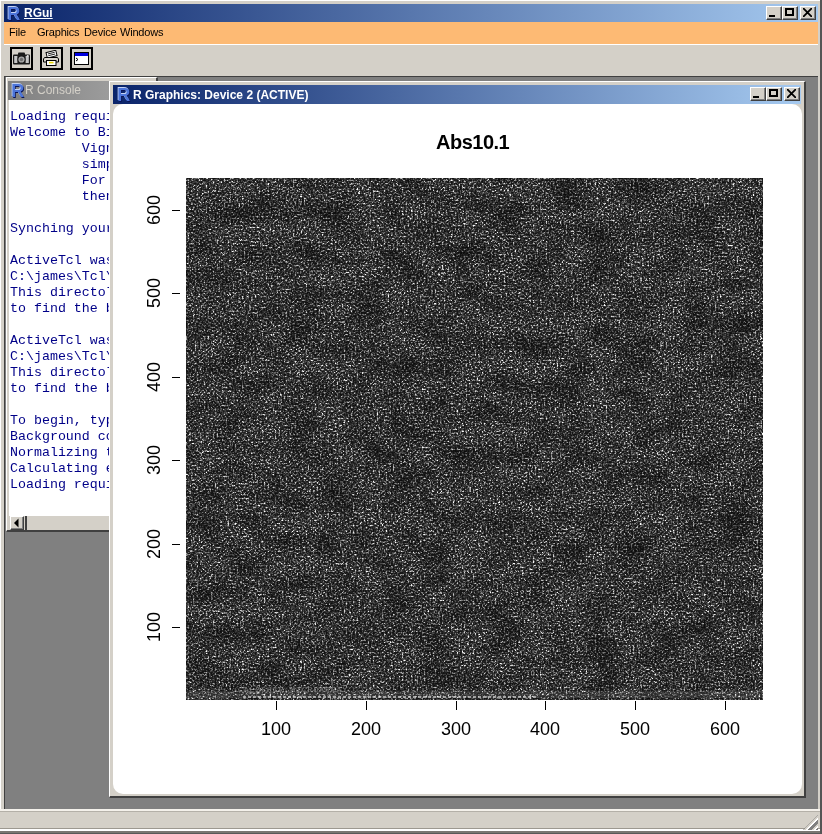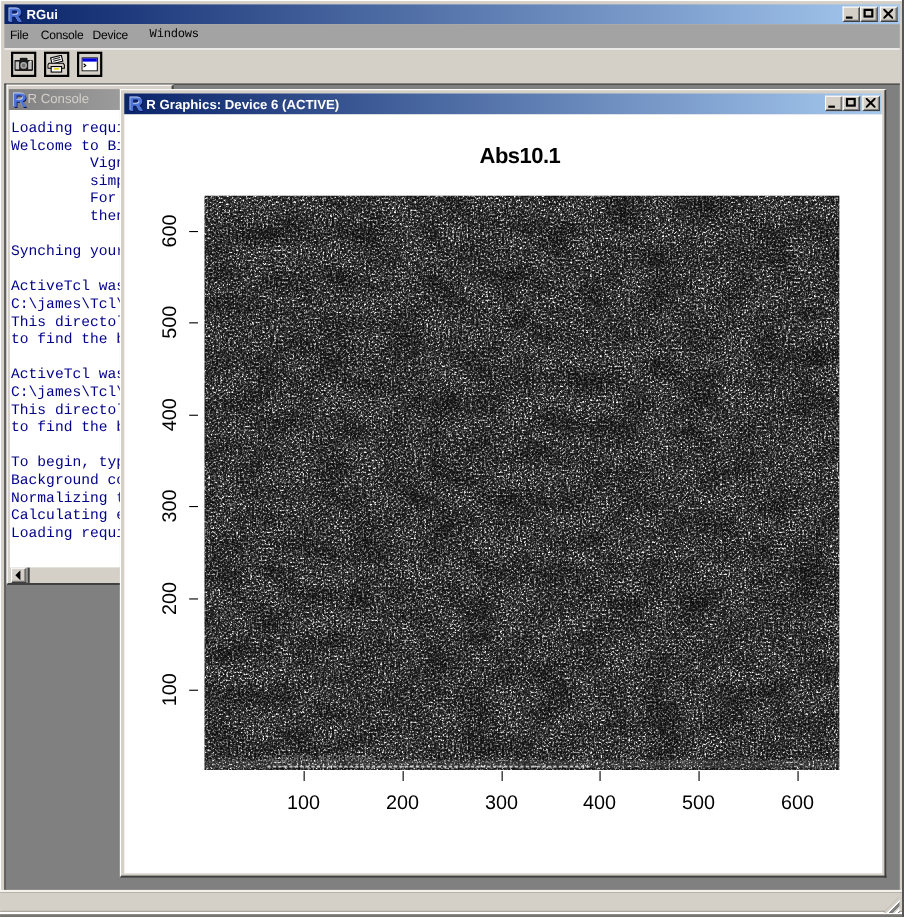--- a/index.html
+++ b/index.html
@@ -18,41 +18,41 @@
 <div class="abs" style="left:0;top:831px;width:822px;height:2px;background:#7A7671;"></div>
 <div class="abs" style="left:0;top:833px;width:822px;height:1px;background:#585858;"></div>
 
 <div class="abs" style="left:4px;top:4px;width:814px;height:18px;
   background:linear-gradient(to right,#0A246A,#A6CAF0);">
   <svg class="abs" style="left:2px;top:1px;" width="17" height="17" viewBox="0 0 17 17">
     <text x="2" y="15.8" font-family="Liberation Sans" font-weight="bold" font-size="18" fill="#0A1456">R</text>
     <text x="0.6" y="14.4" font-family="Liberation Sans" font-weight="bold" font-size="18" fill="#C4D2F4">R</text>
     <text x="1.3" y="15.1" font-family="Liberation Sans" font-weight="bold" font-size="18" fill="#4C74D8">R</text>
   </svg>
-  <div class="abs" style="left:20px;top:2px;color:#fff;font-weight:bold;font-size:12px;line-height:14px;">RGui</div>
+  <div class="abs" style="left:20px;top:2px;color:#fff;font-weight:bold;font-size:12px;line-height:14px;text-decoration:underline;">RGui</div>
 </div>
 
 <div class="abs btn" style="left:766px;top:6px;width:14px;height:12px;">
   <div class="abs" style="left:2px;top:8px;width:6px;height:2px;background:#000;"></div>
 </div>
 <div class="abs btn" style="left:782px;top:6px;width:14px;height:12px;">
   <div class="abs" style="left:2px;top:1px;width:5px;height:4px;border:2px solid #000;"></div>
 </div>
 <div class="abs btn" style="left:800px;top:6px;width:14px;height:12px;">
   <svg class="abs" style="left:2px;top:1px;" width="9" height="9" viewBox="0 0 9 9">
     <path d="M0 0 L9 9 M9 0 L0 9" stroke="#000" stroke-width="1.8"></path>
   </svg>
 </div>
 
-<div class="abs" style="left:4px;top:22px;width:814px;height:22px;background:#a3a3a3;
+<div class="abs" style="left:4px;top:22px;width:814px;height:22px;background:#fdba74;
   color:#000;font-size:11px;letter-spacing:-0.2px;">
   <span class="abs" style="left:5px;top:4px;">File</span>
-  <span class="abs" style="left:33px;top:4px;">Console</span>
+  <span class="abs" style="left:33px;top:4px;">Graphics</span>
   <span class="abs" style="left:80px;top:4px;">Device</span>
-  <span class="abs" style="left:132px;top:4px;font-family:Liberation Mono, monospace;">Windows</span>
+  <span class="abs" style="left:116px;top:4px;">Windows</span>
 </div>
 
 <div class="abs" style="left:4px;top:44px;width:814px;height:32px;background:#D4D0C8;border-top:1px solid #fff;">
   <div class="abs" style="left:6px;top:2px;width:19px;height:19px;border:2px solid #000;background:#D4D0C8;">
     <svg class="abs" style="left:1px;top:3px;" width="17" height="13" viewBox="0 0 17 13">
       <rect x="0" y="2.5" width="17" height="10" rx="1" fill="#1a1a1a"></rect>
       <rect x="1.2" y="4" width="3.2" height="7" fill="#C4C4C4"></rect>
       <rect x="12.6" y="4" width="3.2" height="7" fill="#C4C4C4"></rect>
       <rect x="5" y="0.5" width="7" height="3.5" rx="1" fill="#1a1a1a"></rect>
       <circle cx="8.5" cy="7.5" r="4" fill="#1a1a1a"></circle>
@@ -139,36 +139,36 @@
 <div class="abs" style="left:109px;top:81px;width:694px;height:714px;background:#D4D0C8;
   border-top:1px solid #fff;border-left:1px solid #fff;border-right:2px solid #404040;border-bottom:2px solid #404040;">
 
   <div class="abs" style="left:3px;top:3px;width:688px;height:19px;
     background:linear-gradient(to right,#0A246A,#A6CAF0);">
     <svg class="abs" style="left:3px;top:1px;" width="17" height="17" viewBox="0 0 17 17">
       <text x="2" y="15.8" font-family="Liberation Sans" font-weight="bold" font-size="18" fill="#0A1456">R</text>
       <text x="0.6" y="14.4" font-family="Liberation Sans" font-weight="bold" font-size="18" fill="#C4D2F4">R</text>
       <text x="1.3" y="15.1" font-family="Liberation Sans" font-weight="bold" font-size="18" fill="#4C74D8">R</text>
     </svg>
-    <div class="abs" style="left:20px;top:3px;color:#fff;font-weight:bold;font-size:12px;">R Graphics: Device 6 (ACTIVE)</div>
+    <div class="abs" style="left:20px;top:3px;color:#fff;font-weight:bold;font-size:12px;">R Graphics: Device 2 (ACTIVE)</div>
 
     <div class="abs btn" style="left:637px;top:2px;width:14px;height:12px;">
       <div class="abs" style="left:2px;top:8px;width:6px;height:2px;background:#000;"></div>
     </div>
     <div class="abs btn" style="left:653px;top:2px;width:14px;height:12px;">
       <div class="abs" style="left:2px;top:1px;width:5px;height:4px;border:2px solid #000;"></div>
     </div>
     <div class="abs btn" style="left:671px;top:2px;width:14px;height:12px;">
       <svg class="abs" style="left:2px;top:1px;" width="9" height="9" viewBox="0 0 9 9">
         <path d="M0 0 L9 9 M9 0 L0 9" stroke="#000" stroke-width="1.8"></path>
       </svg>
     </div>
   </div>
 
-  <div class="abs" style="left:3px;top:22px;width:689px;height:690px;background:#fff;overflow:hidden;">
+  <div class="abs" style="left:3px;top:22px;width:689px;height:690px;background:#fff;overflow:hidden;border-radius:10px;">
 
     <div class="abs" style="left:323px;top:27px;font-weight:bold;font-size:20px;letter-spacing:-0.5px;color:#000;">Abs10.1</div>
 
     <svg class="abs" style="left:73px;top:74px;" width="577" height="522" viewBox="0 0 577 522">
       <defs>
         <filter id="noiseF" x="0" y="0" width="100%" height="100%" color-interpolation-filters="sRGB">
           <feTurbulence type="fractalNoise" baseFrequency="0.55" numOctaves="3" seed="11" result="t1"></feTurbulence>
           <feColorMatrix in="t1" type="matrix" values="1 0 0 0 0 1 0 0 0 0 1 0 0 0 0 0 0 0 0 1" result="g1"></feColorMatrix>
           <feComponentTransfer in="g1" result="fine">
             <feFuncR type="table" tableValues="0.03 0.04 0.05 0.06 0.1 0.16 0.3 0.55 0.85 1 1"></feFuncR>

